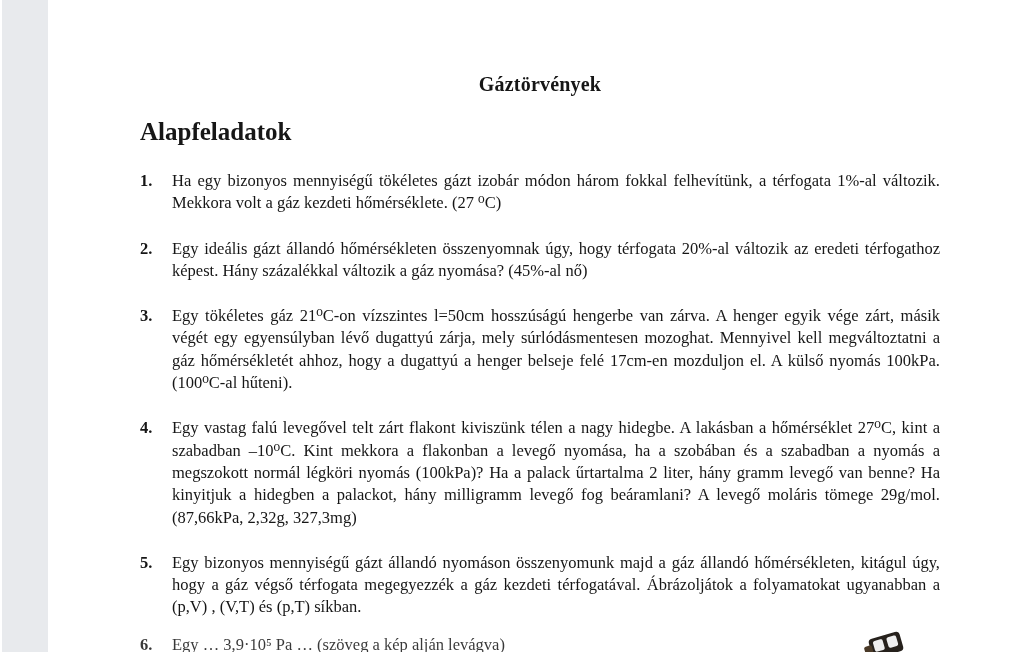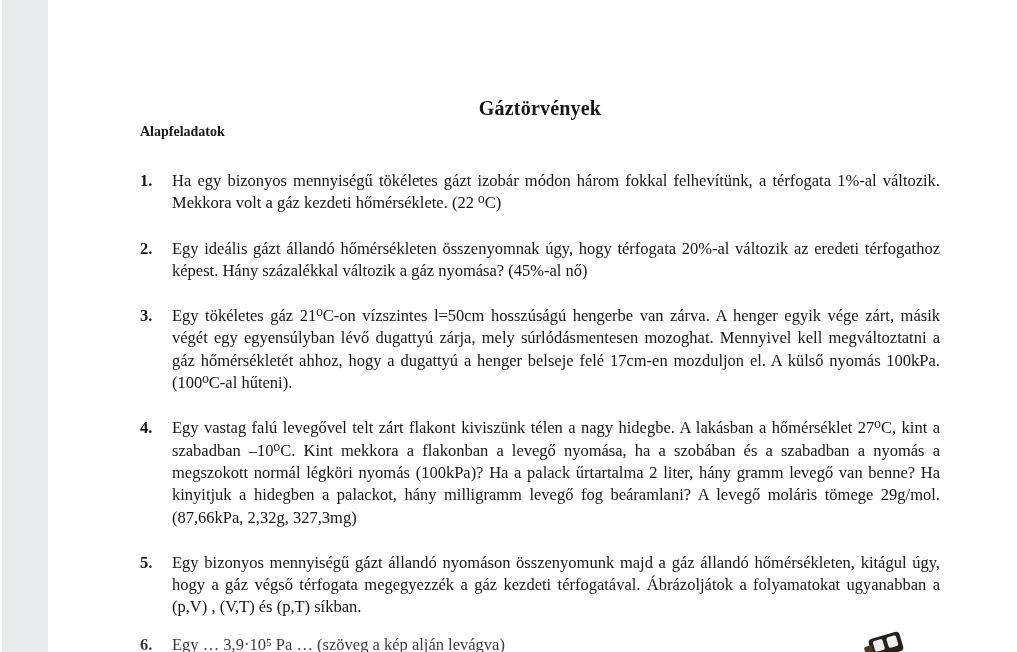--- a/index.html
+++ b/index.html
@@ -16,33 +16,33 @@
     left: 0; top: 0;
     width: 48px; height: 652px;
     background: #e8eaed;
     border-left: 2px solid #ffffff;
   }
   .page {
     position: absolute;
     left: 48px; top: 0;
     width: 969px; height: 652px;
     background: #ffffff;
-    padding: 96px 77px 0 92px; 
+    padding: 72px 77px 0 92px; 
   }
   .doc-title {
     text-align: center;
     font-weight: bold;
     font-size: 20px;
     line-height: 24px;
     letter-spacing: 0.2px;
   }
   .section-heading {
-    margin-top: 0;
+    margin-top: 24px;
     font-weight: bold;
-    font-size: 14px;
+    font-size: 25px;
     line-height: 24px;
     font-family: Liberation Serif, serif;
   }
   .problems {
     margin-top: 26px;
   }
   .problem {
     display: flex;
     align-items: flex-start;
     margin-bottom: 23px;
@@ -77,21 +77,21 @@
 <div class="page">
 
   <div class="doc-title">Gáztörvények</div>
 
   <div class="section-heading">Alapfeladatok</div>
 
   <div class="problems">
 
     <div class="problem">
       <span class="num">1.</span>
-      <div class="ptext">Ha egy bizonyos mennyiségű tökéletes gázt izobár módon három fokkal felhevítünk, a térfogata 1%-al változik. Mekkora volt a gáz kezdeti hőmérséklete. (22 ⁰C)</div>
+      <div class="ptext">Ha egy bizonyos mennyiségű tökéletes gázt izobár módon három fokkal felhevítünk, a térfogata 1%-al változik. Mekkora volt a gáz kezdeti hőmérséklete. (27 ⁰C)</div>
     </div>
 
     <div class="problem">
       <span class="num">2.</span>
       <div class="ptext">Egy ideális gázt állandó hőmérsékleten összenyomnak úgy, hogy térfogata 20%-al változik az eredeti térfogathoz képest. Hány százalékkal változik a gáz nyomása? (45%-al nő)</div>
     </div>
 
     <div class="problem">
       <span class="num">3.</span>
       <div class="ptext">Egy tökéletes gáz 21⁰C-on vízszintes l=50cm hosszúságú hengerbe van zárva. A henger egyik vége zárt, másik végét egy egyensúlyban lévő dugattyú zárja, mely súrlódásmentesen mozoghat. Mennyivel kell megváltoztatni a gáz hőmérsékletét ahhoz, hogy a dugattyú a henger belseje felé 17cm-en mozduljon el. A külső nyomás 100kPa. (100⁰C-al hűteni).</div>

